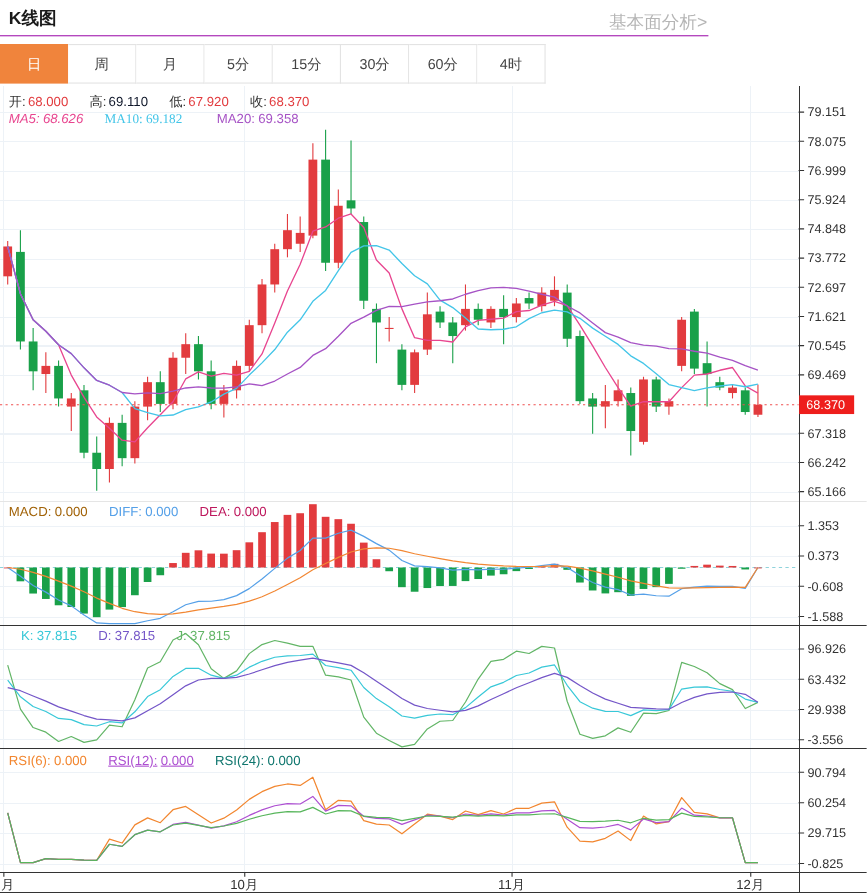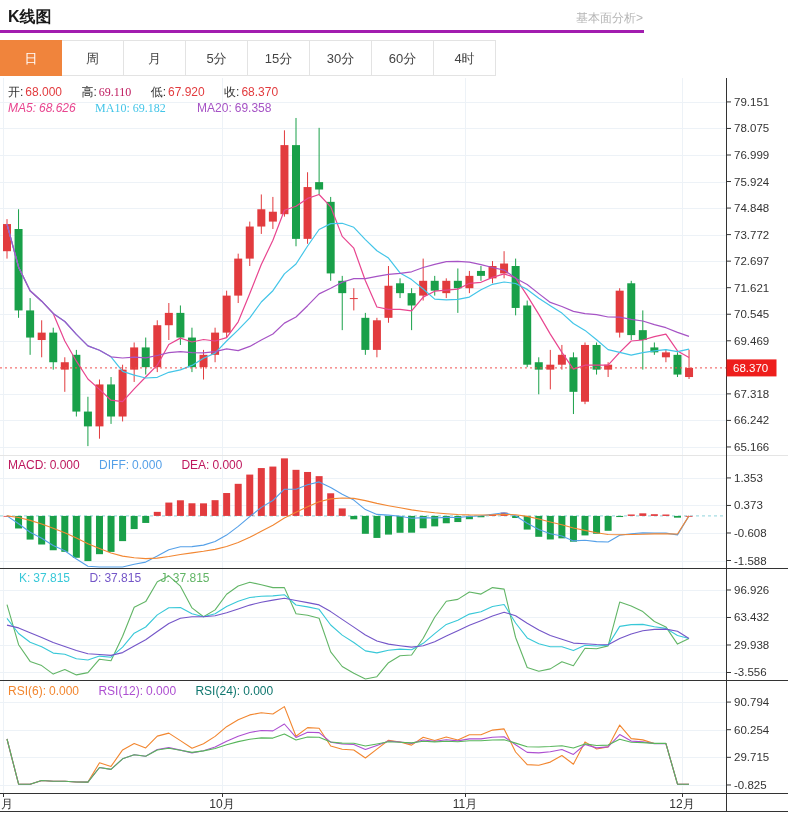--- a/index.html
+++ b/index.html
@@ -1,19 +1,19 @@
 <!DOCTYPE html>
 <html><head>
 <meta charset="utf-8">
 <style>
   html,body{margin:0;padding:0;}
   body{width:788px;height:813px;background:#fff;font-family:"Liberation Sans","DejaVu Sans",sans-serif;position:relative;overflow:hidden;}
-  .header{position:absolute;top:0;left:0;width:644px;height:33px;border-bottom:3px solid #a21caf;box-sizing:border-box;background:#fff;}
+  .header{position:absolute;top:0;left:0;width:644px;height:33px;border-bottom:1px solid #a21caf;box-sizing:border-box;background:#fff;}
   .title{position:absolute;left:8px;top:7px;font-size:16px;font-weight:bold;color:#1a1a1a;}
-  .link{position:absolute;right:1px;top:10px;font-size:12px;color:#b5b5b5;cursor:pointer;}
+  .link{position:absolute;right:1px;top:10px;font-size:16px;color:#b5b5b5;cursor:pointer;}
   .tabbar{position:absolute;top:40px;left:0;display:flex;}
   .tab{width:62px;height:36px;line-height:36px;text-align:center;font-size:13px;color:#444;background:#fff;border:1px solid #e3e3e3;border-left:none;box-sizing:border-box;cursor:pointer;}
   .tab:first-child{border-left:1px solid #e3e3e3;}
   .tab.active{color:#fff;border-color:transparent;}
   .legend{position:absolute;left:8px;font-size:12px;white-space:nowrap;z-index:5;pointer-events:none;}
   .legend .entry{margin-right:16px;}
   .olbl{color:#333;}
   .oval{margin-left:2px;}
   .entry .val{margin-left:3px;}
   #chart-wrap{position:absolute;top:78px;left:0;width:648px;height:735px;}
@@ -32,42 +32,42 @@
   <div class="tab">月</div>
   <div class="tab">5分</div>
   <div class="tab">15分</div>
   <div class="tab">30分</div>
   <div class="tab">60分</div>
   <div class="tab">4时</div>
 </div>
 
 <div class="legend" style="top:84px">
   <span class="entry"><span class="olbl">开:</span><span class="oval" style="color: rgb(226, 59, 62);">68.000</span></span>
-  <span class="entry"><span class="olbl">高:</span><span class="oval" style="color: #be185d; font-family: Liberation Serif, serif;">69.110</span></span>
+  <span class="entry"><span class="olbl">高:</span><span class="oval" style="color: #0f172a;">69.110</span></span>
   <span class="entry"><span class="olbl">低:</span><span class="oval" style="color: rgb(226, 59, 62);">67.920</span></span>
   <span class="entry"><span class="olbl">收:</span><span class="oval" style="color: rgb(226, 59, 62);">68.370</span></span>
 </div>
 <div class="legend" style="top:101px">
   <span class="entry" style="color: rgb(232, 69, 143); font-style: italic;"><span>MA5:</span><span class="val">68.626</span></span>
   <span class="entry" style="color: rgb(67, 197, 232); font-family: Liberation Serif, serif;"><span>MA10:</span><span class="val">69.182</span></span>
   <span class="entry" style="color: rgb(166, 83, 197); padding-left: 12px;"><span>MA20:</span><span class="val">69.358</span></span>
 </div>
 <div class="legend" style="top:458px">
-  <span class="entry" style="color: #be185d;"><span>MACD:</span><span class="val">0.000</span></span>
+  <span class="entry" style="color: #a16207;"><span>MACD:</span><span class="val">0.000</span></span>
   <span class="entry" style="color: rgb(85, 160, 232);"><span>DIFF:</span><span class="val">0.000</span></span>
   <span class="entry" style="color: #be185d;"><span>DEA:</span><span class="val">0.000</span></span>
 </div>
 <div class="legend" style="top:571px">
   <span class="entry" style="color: rgb(56, 200, 216); margin-left: 11px;"><span>K:</span><span class="val">37.815</span></span>
   <span class="entry" style="color: rgb(116, 86, 200);"><span>D:</span><span class="val">37.815</span></span>
   <span class="entry" style="color: rgb(98, 181, 102); text-align: center;"><span>J:</span><span class="val">37.815</span></span>
 </div>
 <div class="legend" style="top:684px">
   <span class="entry" style="color: rgb(242, 134, 47);"><span>RSI(6):</span><span class="val">0.000</span></span>
-  <span class="entry" style="color: rgb(173, 79, 209);"><span>RSI(12):</span><span class="val">0.000</span></span>
+  <span class="entry" style="color: rgb(173, 79, 209); text-decoration: underline;"><span>RSI(12):</span><span class="val">0.000</span></span>
   <span class="entry" style="color: #0f766e;"><span>RSI(24):</span><span class="val">0.000</span></span>
 </div>
 
 <div id="chart-wrap">
   <svg id="chart-svg" width="788" height="735">
       <g>
         <line x1="0" y1="24.5" x2="726" y2="24.5" stroke="#edf2f7" stroke-width="1" shape-rendering="crispEdges"></line>
         <line x1="0" y1="50.5" x2="726" y2="50.5" stroke="#edf2f7" stroke-width="1" shape-rendering="crispEdges"></line>
         <line x1="0" y1="77.5" x2="726" y2="77.5" stroke="#edf2f7" stroke-width="1" shape-rendering="crispEdges"></line>
         <line x1="0" y1="104.5" x2="726" y2="104.5" stroke="#edf2f7" stroke-width="1" shape-rendering="crispEdges"></line>

